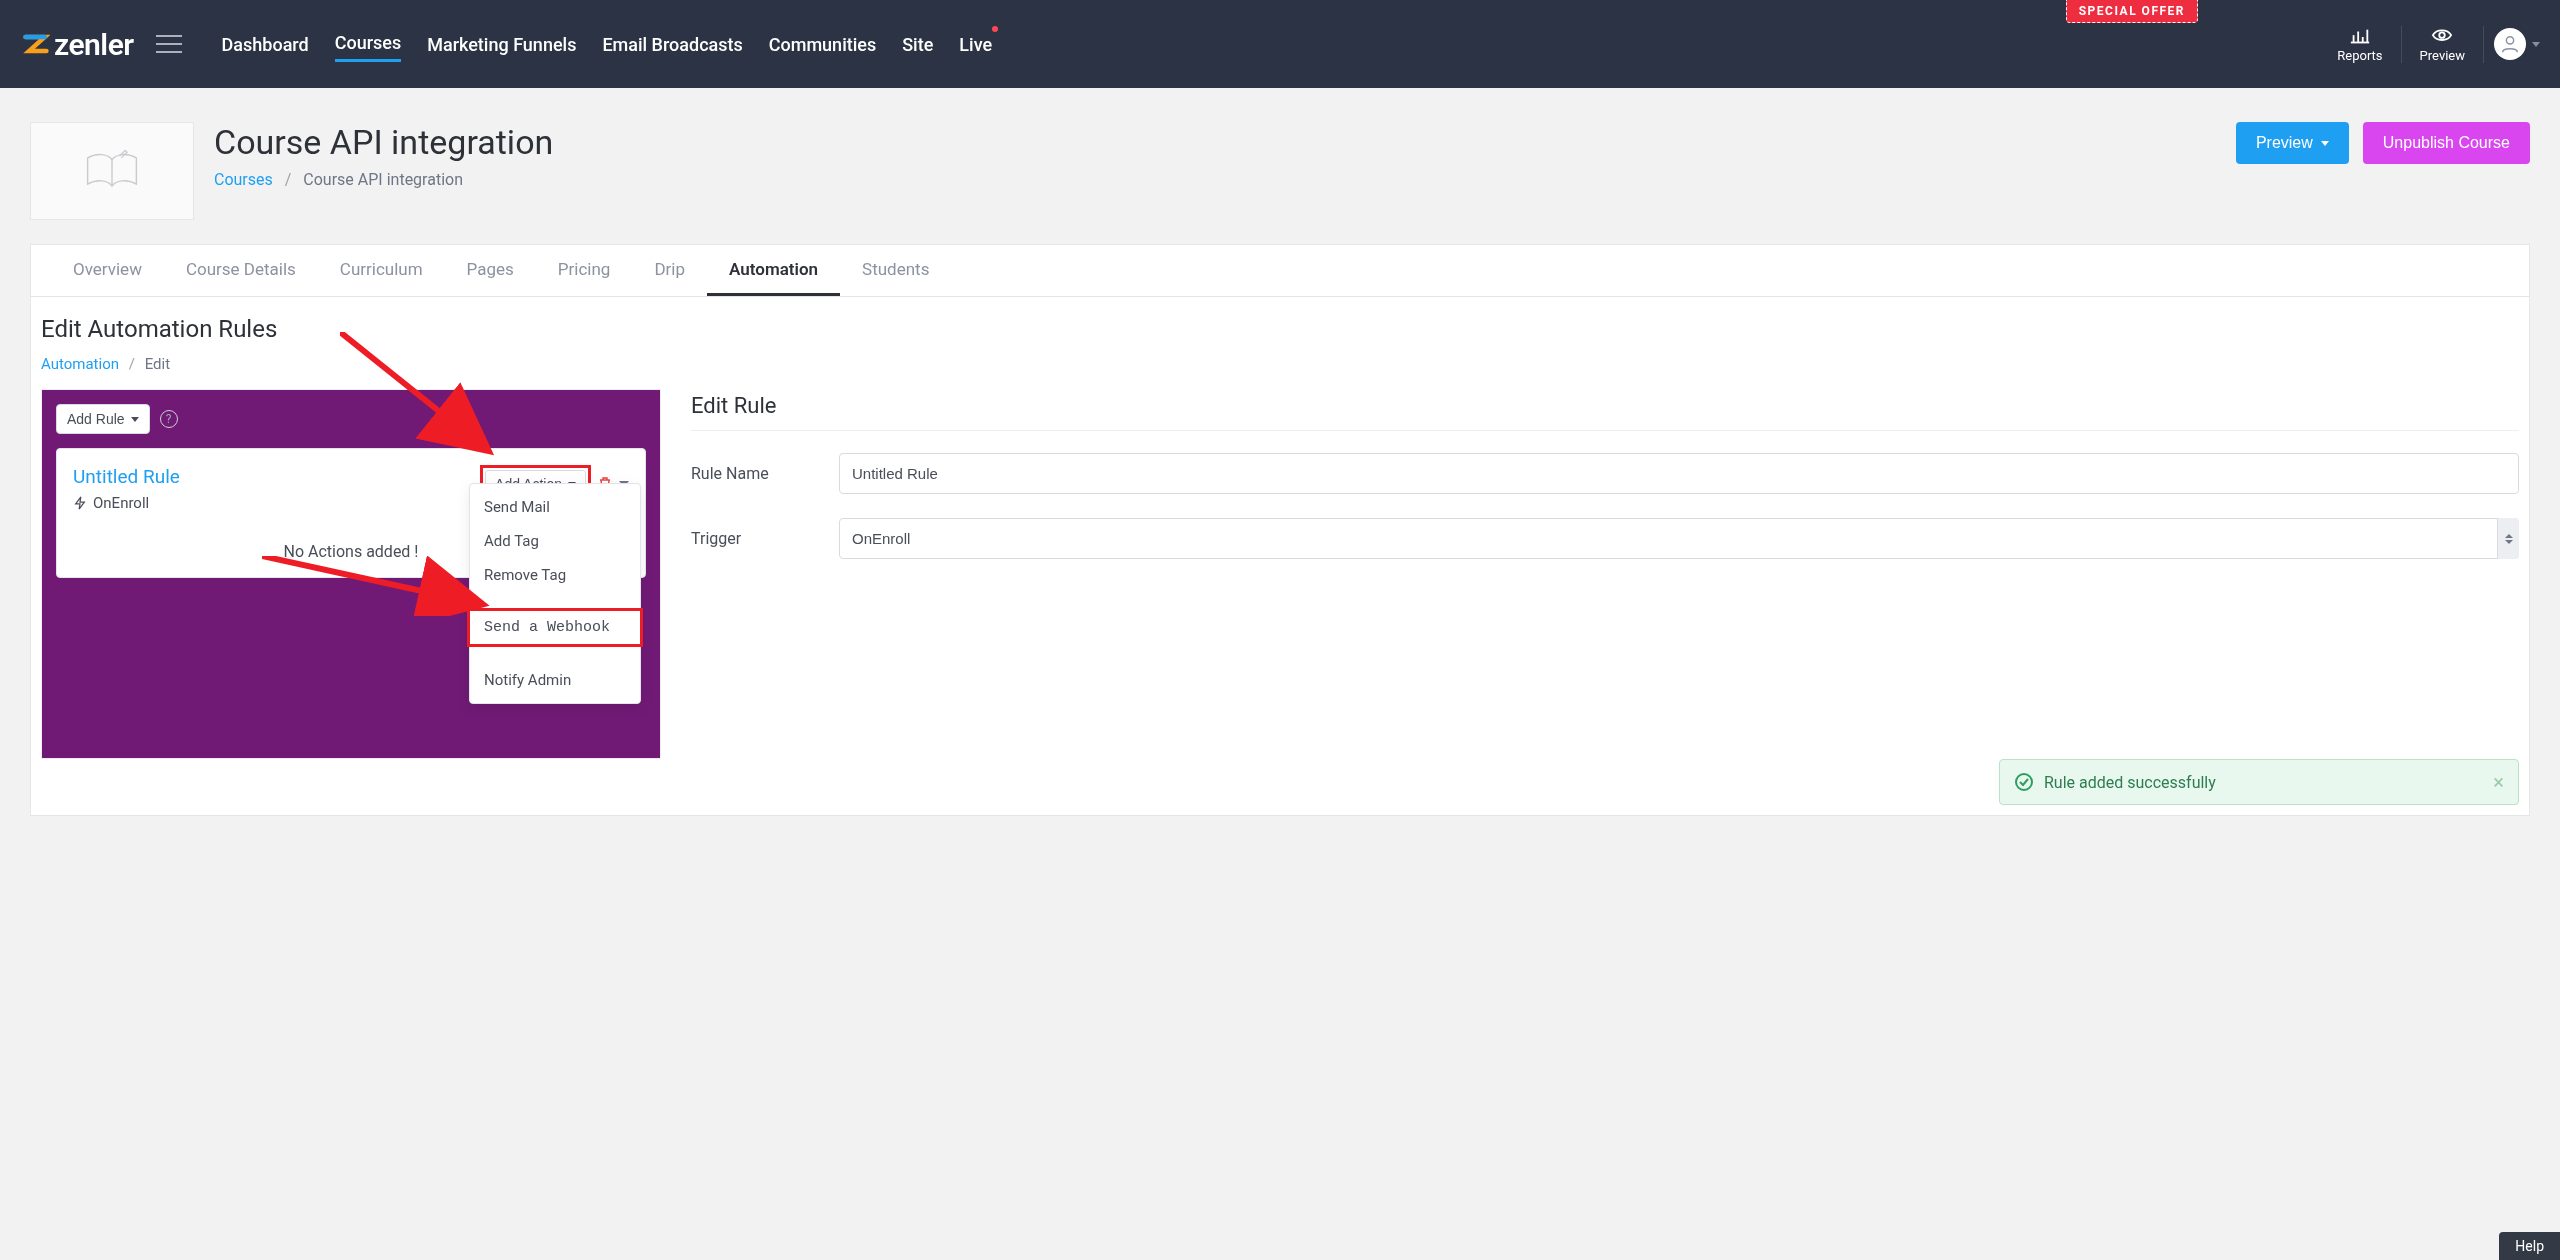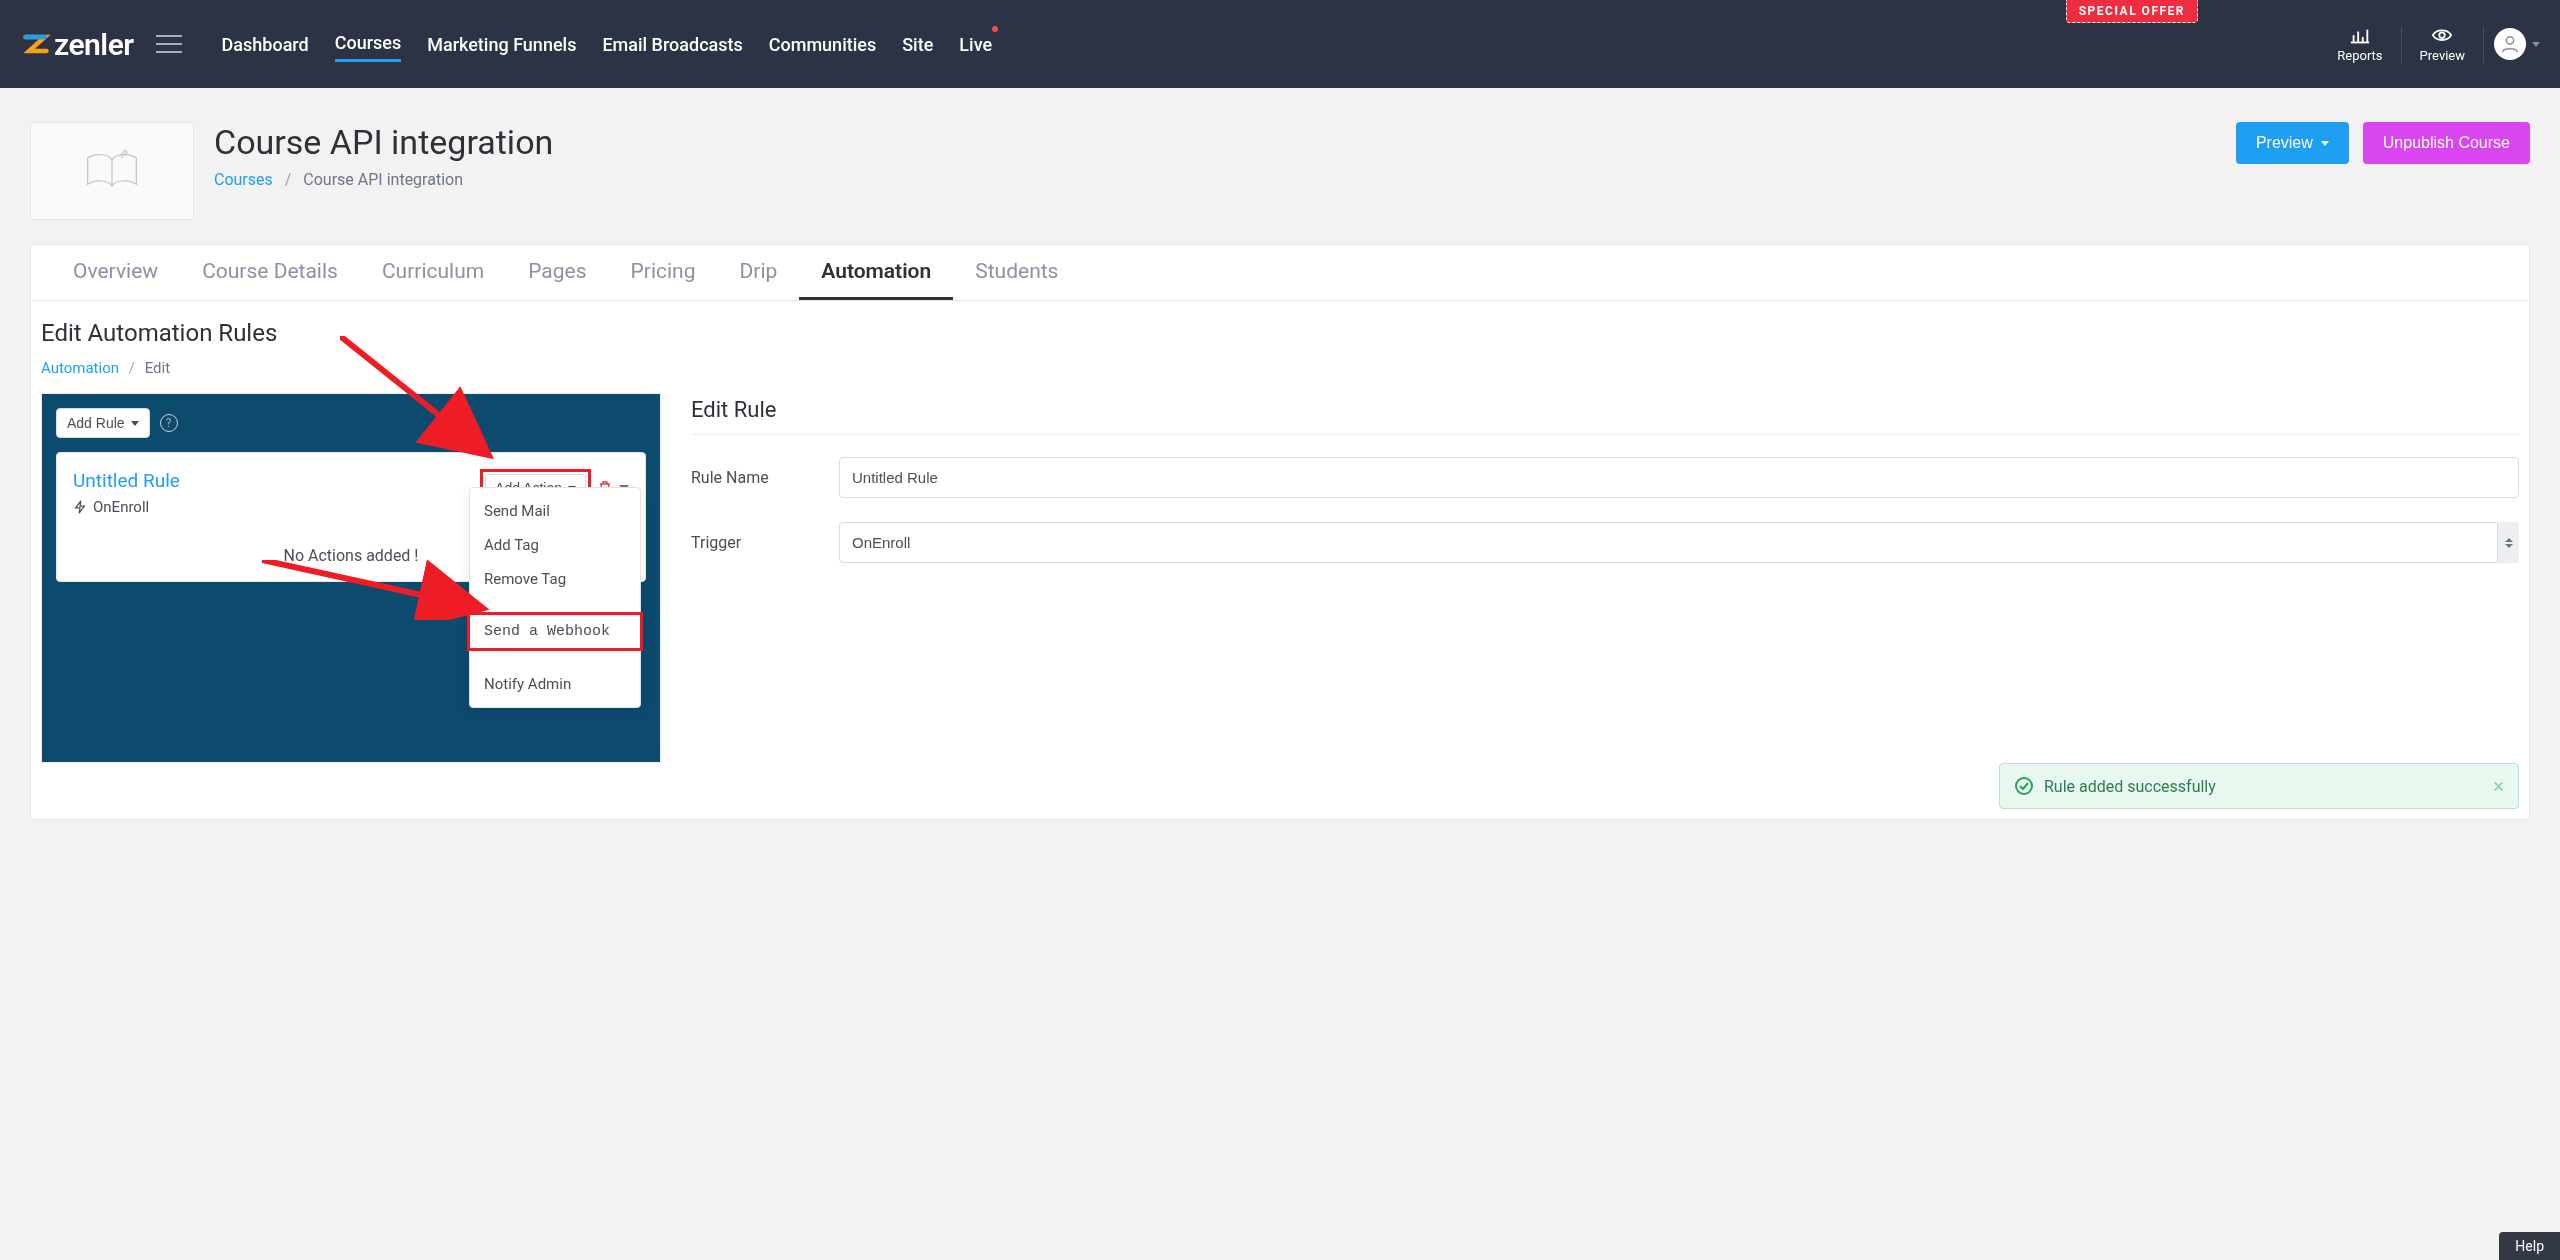--- a/index.html
+++ b/index.html
@@ -57,31 +57,31 @@
 .page-header-actions { margin-left: auto; display: flex; gap: 14px; }
 .btn { display: inline-flex; align-items: center; justify-content: center; font-size: 16px; font-weight: 400; padding: 12px 20px; border-radius: 4px; border: none; cursor: pointer; color: #fff; }
 .btn-blue { background: #1e9ff2; }
 .btn-red { background: #d946ef; text-align: right; }
 .btn-caret { width: 0; height: 0; border-left: 4px solid transparent; border-right: 4px solid transparent; border-top: 5px solid #fff; margin-left: 8px; }
 
 
 .tabs {
   border: 1px solid #e6e6e6; border-bottom: none; background: #fff; display: flex; padding: 0 20px;
 }
-.tab { padding: 14px 22px; font-size: 21px; color: #8c92a0; cursor: pointer; }
+.tab { padding: 14px 22px; font-size: 17px; color: #8c92a0; cursor: pointer; }
 .tab.active { color: #2e3138; font-weight: 600; border-bottom: 3px solid #2e3138; }
 
 
 .content-panel { background: #fff; border: 1px solid #e6e6e6; padding: 18px 10px 40px 10px; position: relative; min-height: 520px; }
 .content-title { font-size: 24px; font-weight: 400; color: #2e3138; padding: 0 0 12px 0; }
 .content-breadcrumb { font-size: 15px; color: #6e7687; margin-bottom: 16px; }
 .content-breadcrumb a { color: #1e9ff2; text-decoration: none; }
 .content-breadcrumb .sep { color: #9da3b0; padding: 0 6px; }
 .columns { display: flex; gap: 30px; }
-.left-col { width: 620px; background: #0c4a6e; border: 1px solid #eceef1; padding: 14px 14px 40px 14px; position: relative; min-height: 370px; }
+.left-col { width: 620px; background: #701a75; border: 1px solid #eceef1; padding: 14px 14px 40px 14px; position: relative; min-height: 370px; }
 .add-rule-row { display: flex; align-items: center; gap: 10px; margin-bottom: 14px; }
 .small-btn { background: #fff; border: 1px solid #d8dbe2; border-radius: 4px; padding: 6px 10px; font-size: 14px; color: #4a4e58; display: inline-flex; align-items: center; cursor: pointer; }
 .small-caret { width: 0; height: 0; border-left: 4px solid transparent; border-right: 4px solid transparent; border-top: 5px solid #4a4e58; margin-left: 6px; }
 .help-icon { width: 18px; height: 18px; border: 1px solid #cbcfd8; border-radius: 50%; color: #9da3b0; font-size: 12px; display: flex; align-items: center; justify-content: center; cursor: pointer; }
 .rule-card { background: #fff; border: 1px solid #e2e5ea; border-radius: 4px; padding: 16px; position: relative; }
 .rule-card-header { display: flex; justify-content: space-between; align-items: flex-start; }
 .rule-name { color: #1e9ff2; font-size: 19px; font-weight: 400; cursor: pointer; }
 .rule-trigger-line { margin-top: 6px; display: flex; align-items: center; gap: 6px; color: #4a4e58; font-size: 15px; }
 .bolt-icon { width: 14px; height: 14px; }
 .rule-actions-row { display: flex; align-items: center; gap: 6px; }

